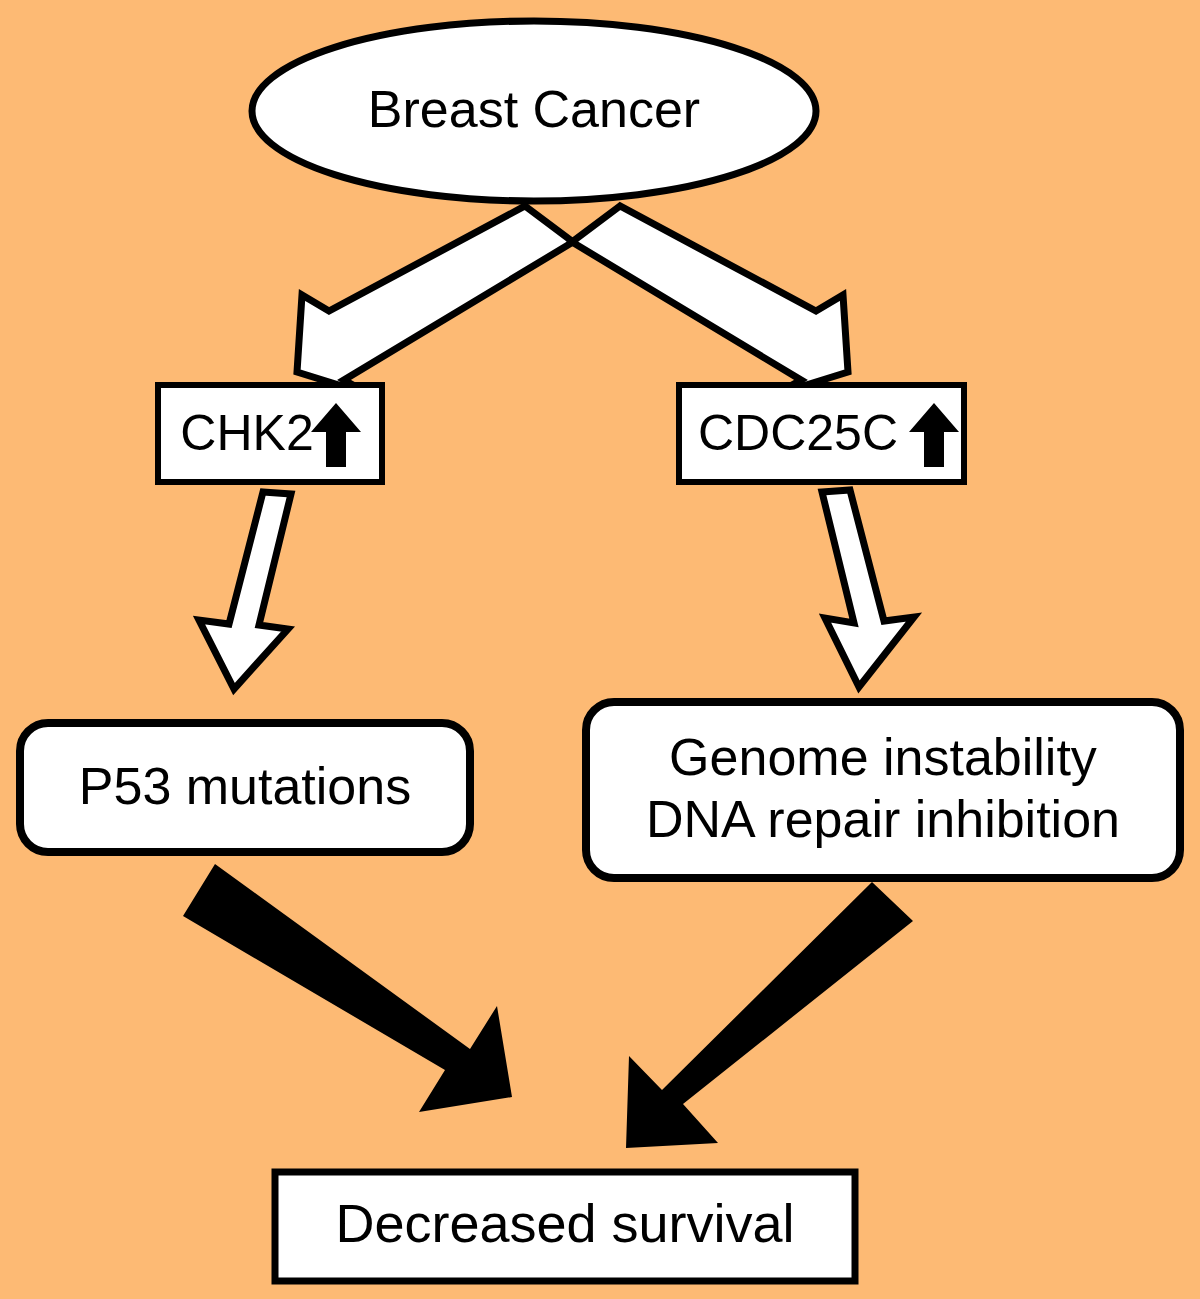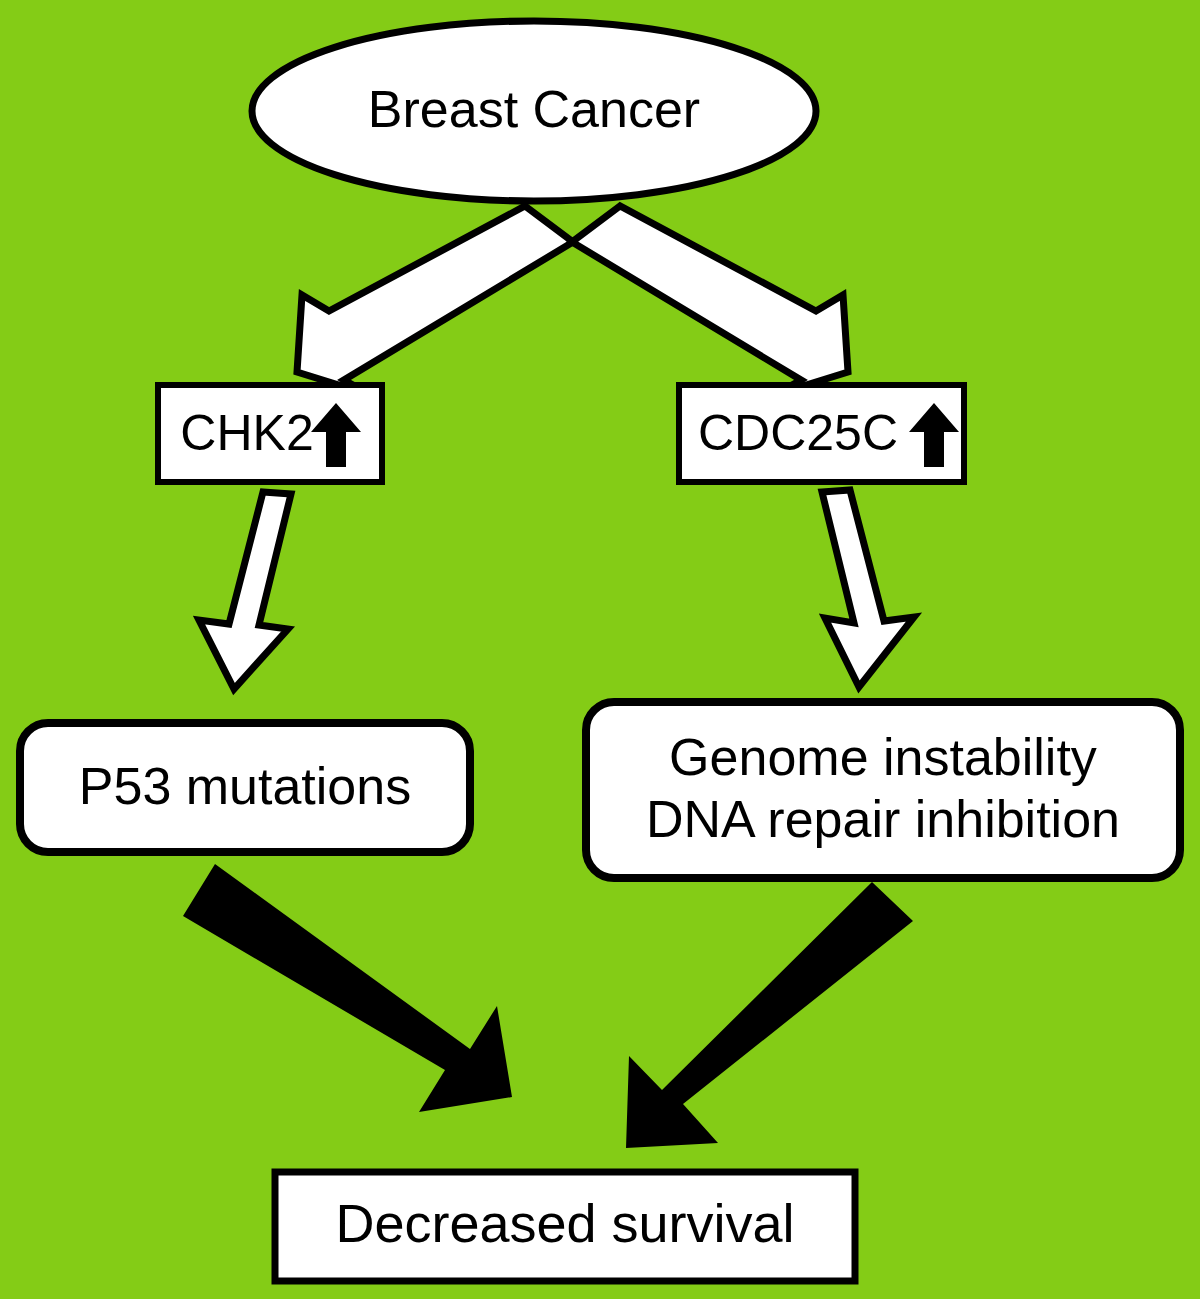--- a/index.html
+++ b/index.html
@@ -7,21 +7,21 @@
     padding: 0;
     background: #ffffff;
   }
   body {
     font-family: "Liberation Sans", sans-serif;
   }
   #diagram-canvas {
     position: relative;
     width: 1200px;
     height: 1299px;
-    background: #84cc16;
+    background: #fdba74;
     overflow: hidden;
   }
   #diagram-svg {
     position: absolute;
     top: 0;
     left: 0;
     width: 1200px;
     height: 1299px;
   }
   .node-label {

